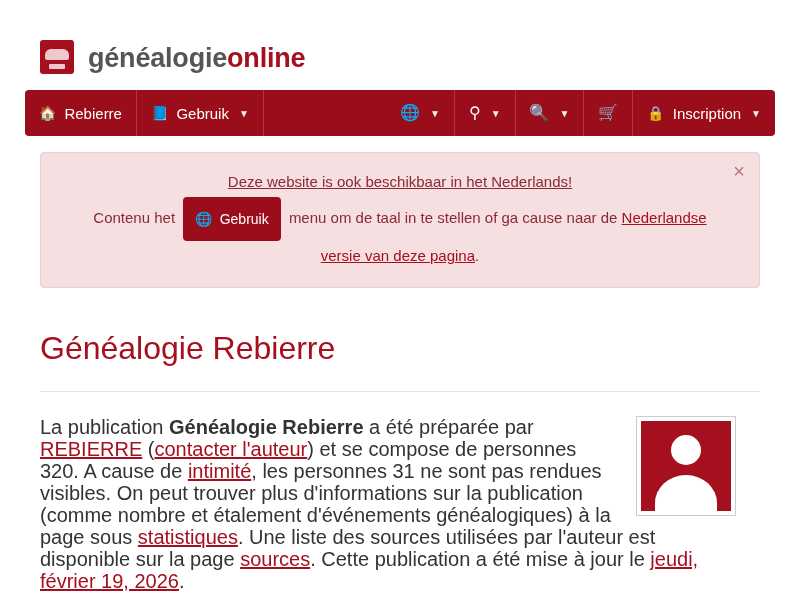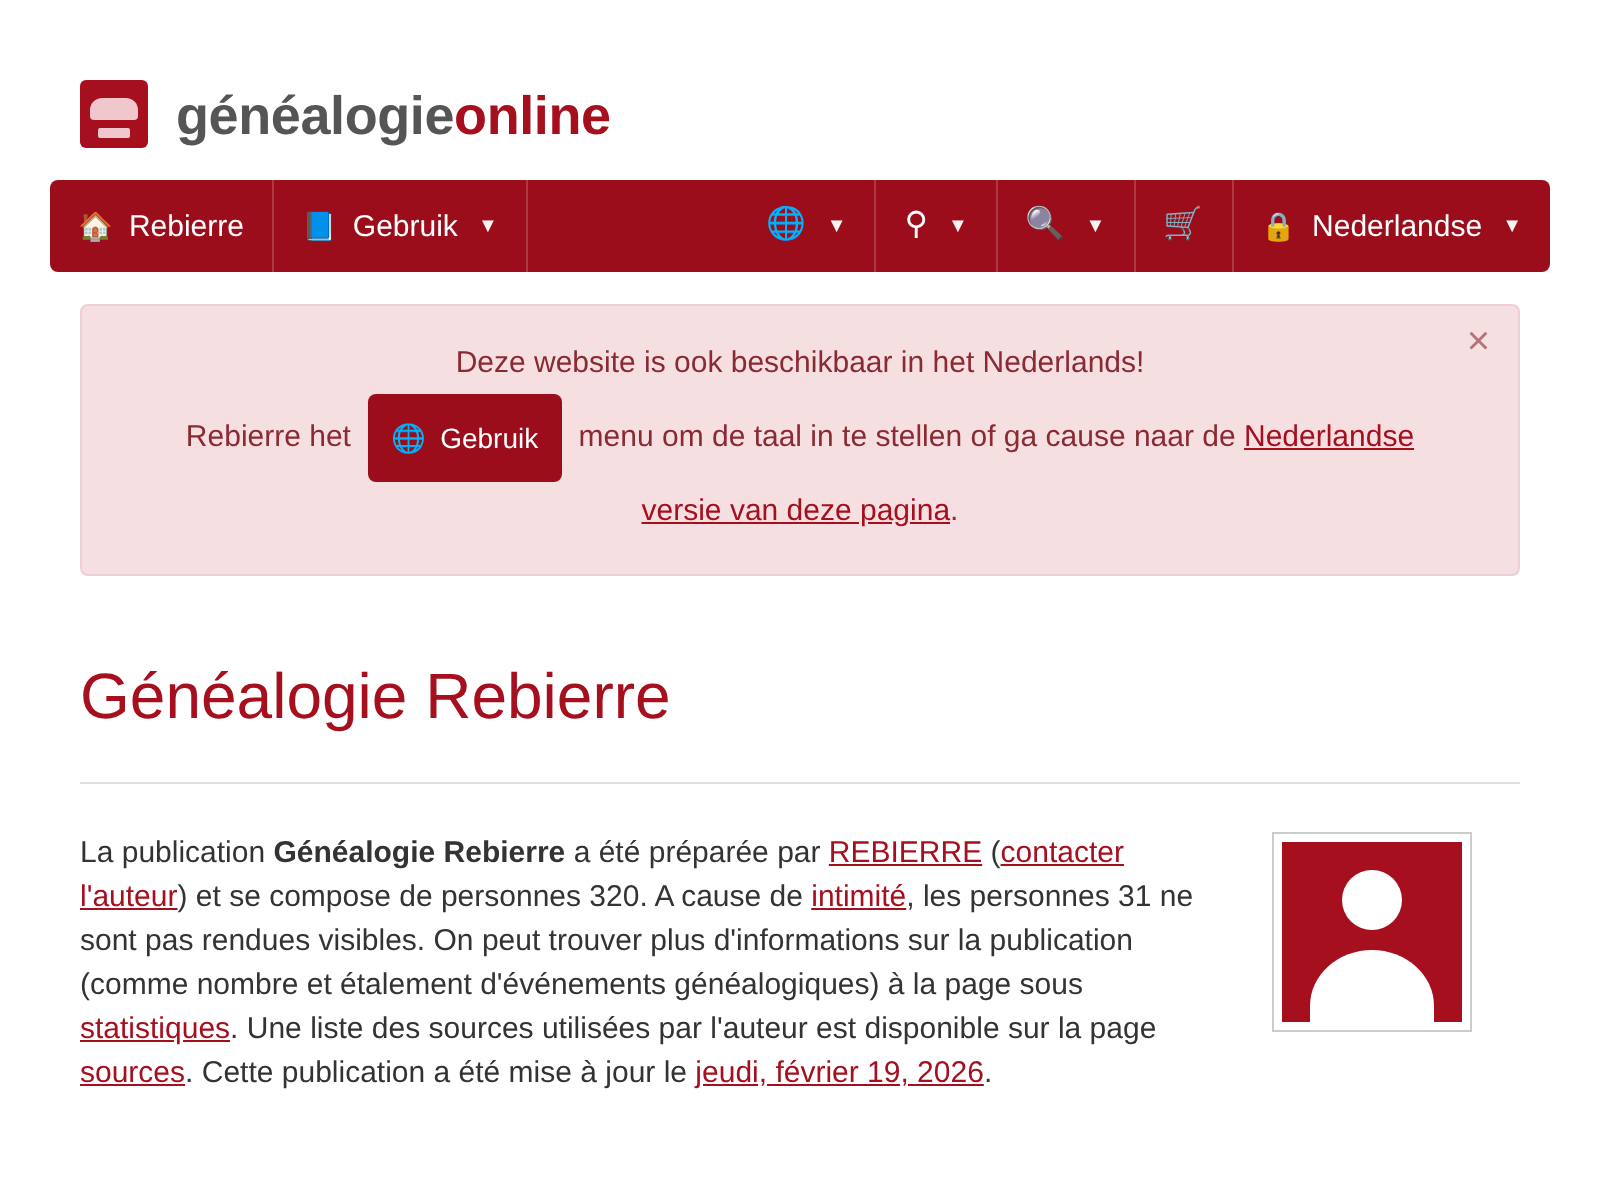--- a/index.html
+++ b/index.html
@@ -103,21 +103,21 @@
   }
   .alert-close {
     position: absolute;
     top: 8px; right: 14px;
     font-size: 20px;
     color: #8a2a33;
     opacity: 0.6;
     cursor: pointer;
     line-height: 1;
   }
-  .alert-line-1 { display: block; }
+  .alert-line-1 { display: block; text-decoration: underline; }
   .alert-btn {
     display: inline-flex;
     align-items: center;
     gap: 7px;
     background: #9c0d1b;
     color: #ffffff;
     border-radius: 4px;
     padding: 7px 12px;
     font-size: 14px;
     margin: 0 4px;
@@ -139,21 +139,21 @@
   .divider {
     margin: 24px 40px 0 40px;
     border: 0;
     border-top: 1px solid #e2e2e2;
   }
 
   
   .content {
     margin: 24px 64px 0 40px;
     position: relative;
-    font-size: 15px;
+    font-size: 20px;
     line-height: 22px;
     color: #333333;
   }
   .avatar {
     float: right;
     width: 100px; height: 100px;
     border: 1px solid #cccccc;
     padding: 4px;
     background: #ffffff;
     margin-left: 18px;
@@ -227,30 +227,30 @@
       <span class="nav-icon big">🔍</span>
       <span class="caret">▼</span>
     </div>
 
     <div class="nav-item">
       <span class="nav-icon big">🛒</span>
     </div>
 
     <div class="nav-item">
       <span class="nav-icon">🔒</span>
-      <span>Nederlandse</span>
+      <span>Inscription</span>
       <span class="caret">▼</span>
     </div>
 
   </div>
 
   <div class="alert">
     <span class="alert-close">×</span>
     <span class="alert-line-1">Deze website is ook beschikbaar in het Nederlands!</span>
-    <span>Rebierre het</span>
+    <span>Contenu het</span>
     <span class="alert-btn">
       <span>🌐</span>
       <span>Gebruik</span>
     </span>
     <span>menu om de taal in te stellen of ga cause naar de</span>
     <a href="#">Nederlandse versie van deze pagina</a><span>.</span>
   </div>
 
   <h1 class="page-title">Généalogie Rebierre</h1>
   <hr class="divider">

